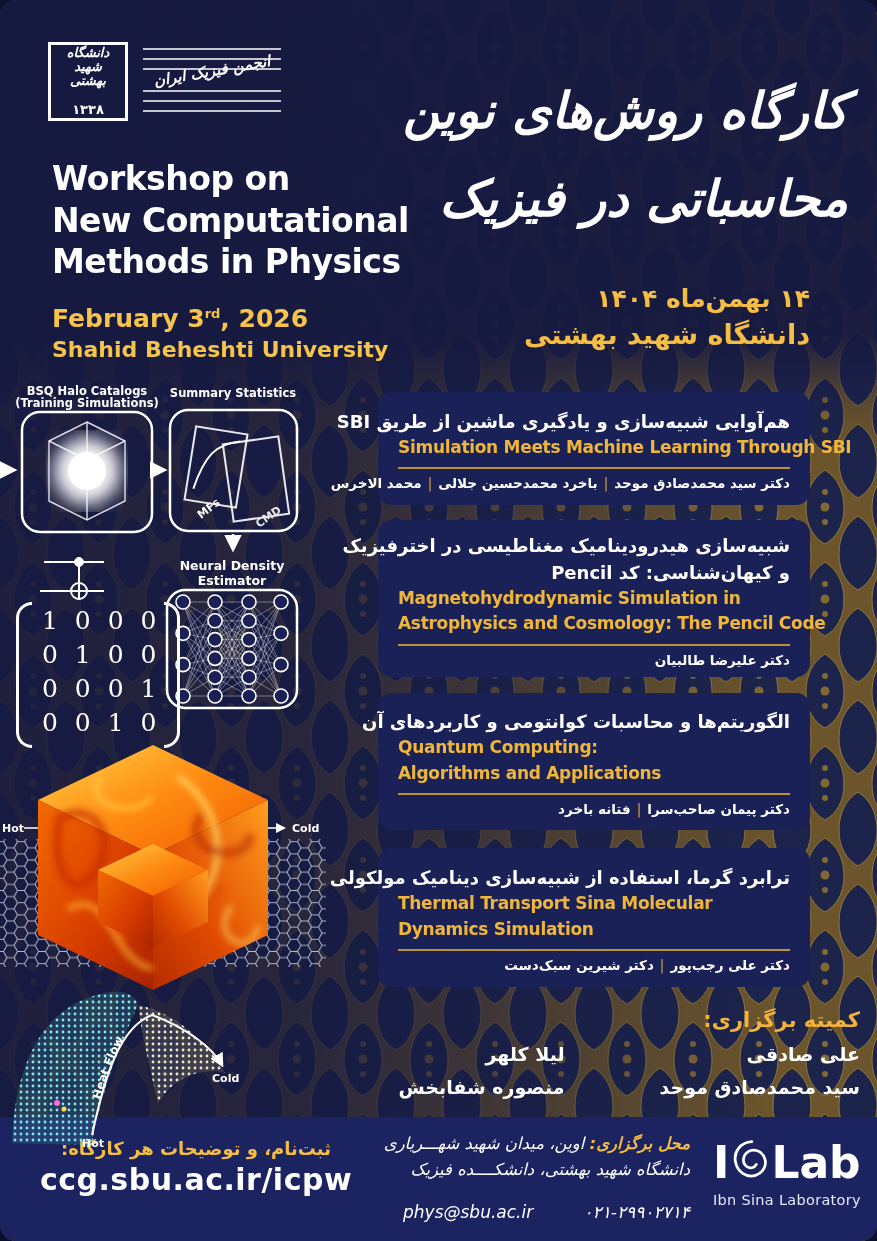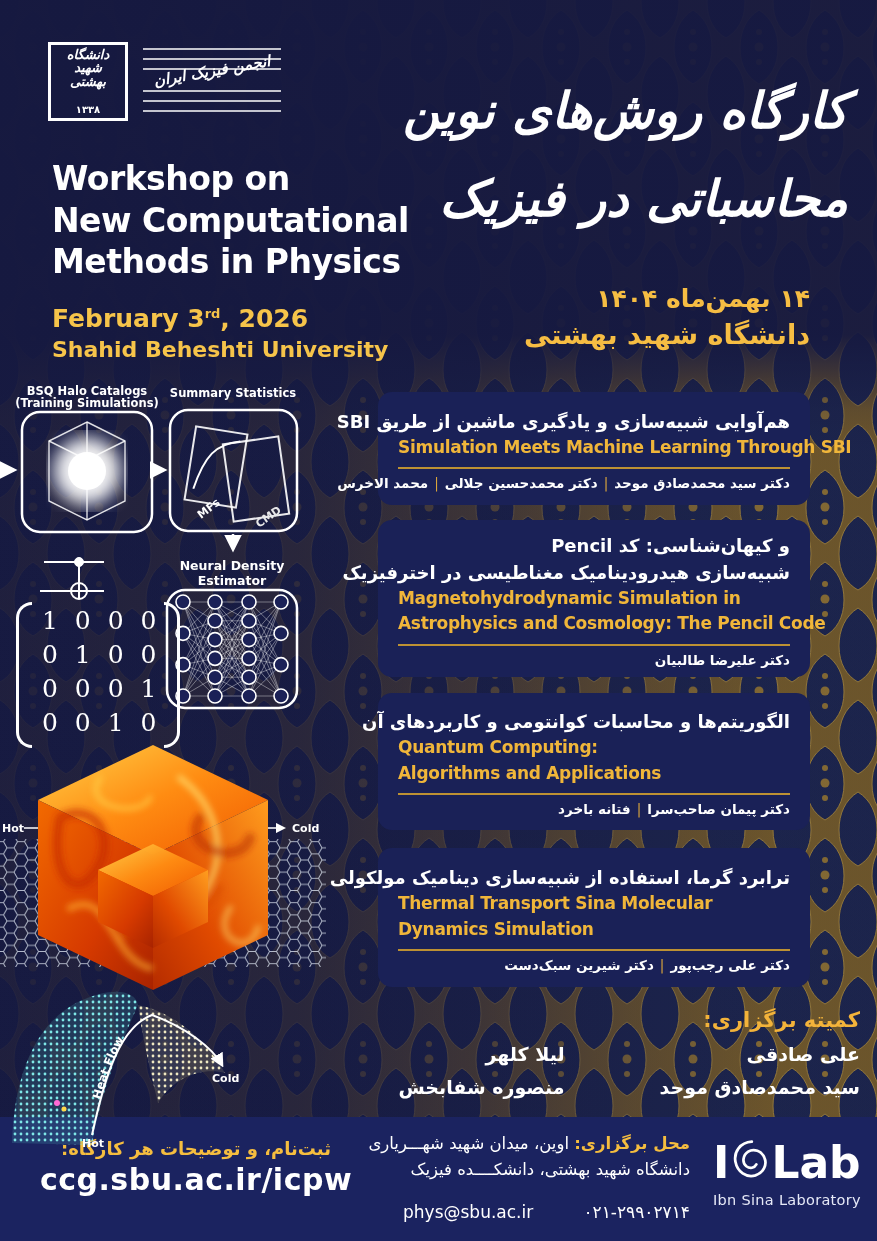--- a/index.html
+++ b/index.html
@@ -1,37 +1,37 @@
 <!DOCTYPE html>
 <html lang="fa"><head>
 <meta charset="utf-8">
 <style>
   html,body{margin:0;padding:0;background:#0d102c;}
   .poster{
     position:relative;width:877px;height:1241px;overflow:hidden;
-    background:#0369a1;font-family:"DejaVu Sans",sans-serif;
+    background:#0369a1;font-family:"DejaVu Sans",sans-serif;border-radius:17px;
     -webkit-font-smoothing:antialiased;
   }
   .abs{position:absolute;}
   svg text{font-family:"DejaVu Sans",sans-serif;}
 
   
   .bg-tiles{position:absolute;inset:0;z-index:0;}
   .bg-overlay{position:absolute;inset:0;z-index:1;
     background:
       linear-gradient(180deg, rgba(22,25,64,.95) 0%, rgba(22,25,64,.95) 27%, rgba(22,25,64,.30) 33%, rgba(22,25,64,.18) 36%, rgba(22,25,64,.18) 100%),
       linear-gradient(90deg, rgba(22,25,64,.90) 0%, rgba(22,25,64,.80) 34%, rgba(22,25,64,.58) 55%, rgba(22,25,64,.30) 72%, rgba(22,25,64,.10) 88%, rgba(22,25,64,.10) 100%);
   }
   .content{position:absolute;inset:0;z-index:3;}
 
   
   .sbu-logo{left:48px;top:42px;width:74px;height:73px;border:3px solid #fff;
     color:#fff;display:flex;flex-direction:column;align-items:center;justify-content:center;
     font-weight:bold;font-style:italic;font-size:13px;line-height:1.05;text-align:center;}
-  .sbu-logo .yr{font-size:10px;font-style:normal;margin-top:16px;letter-spacing:1px;}
+  .sbu-logo .yr{font-size:13px;font-style:normal;margin-top:16px;letter-spacing:1px;}
   .ips-logo{left:143px;top:40px;width:138px;height:80px;}
   .ips-logo .cal{position:absolute;left:0;top:22px;width:138px;text-align:center;color:#fff;
     font-size:15px;font-weight:bold;font-style:italic;transform:rotate(-10deg);direction:rtl;}
 
   .title-en{left:52px;top:158px;color:#fff;font-size:33px;font-weight:700;line-height:1.26;letter-spacing:-0.5px;}
   .date-en{left:52px;top:304px;color:#f6c44a;font-size:25px;font-weight:700;}
   .date-en sup{font-size:13px;}
   .univ-en{left:52px;top:337px;color:#f6c44a;font-size:22px;font-weight:700;}
 
   .title-fa{right:29px;top:68px;text-align:right;direction:rtl;color:#fff;
@@ -60,21 +60,21 @@
   
   .committee-heading{right:17px;top:1008px;direction:rtl;color:#f3b33a;font-size:21px;font-weight:700;}
   .committee-grid{right:17px;top:1043px;display:grid;grid-template-columns:auto auto;
     direction:rtl;column-gap:95px;row-gap:11px;color:#fff;font-size:19px;font-weight:700;text-align:right;}
 
   
   .footer-bar{left:0;top:1117px;width:877px;height:124px;background:#1b2360;z-index:2;position:absolute;}
   .f-register{left:20px;top:1138px;width:352px;text-align:center;}
   .f-register .lbl{color:#f5bd3f;font-size:18px;font-weight:700;direction:rtl;}
   .f-register .url{color:#fff;font-size:30px;font-weight:700;letter-spacing:.5px;margin-top:3px;}
-  .f-venue{right:187px;top:1131px;direction:rtl;text-align:right;color:#fff;font-size:16.5px;line-height:1.55;}
+  .f-venue{right:187px;top:1131px;direction:rtl;text-align:right;color:#fff;font-size:16.5px;line-height:1.55;font-style:italic;}
   .f-venue .lbl{color:#f5bd3f;font-weight:700;}
   .f-venue .row3{direction:ltr;display:flex;justify-content:space-between;width:287px;margin-top:17px;font-size:17px;gap:6px;}
   .f-islab{left:713px;top:1136px;color:#fff;}
   .f-islab .word{display:flex;align-items:center;font-size:44px;font-weight:700;line-height:1;}
   .f-islab .word .sp{margin:0 1px;}
   .f-islab .sub{font-size:14.5px;font-weight:400;color:#e6e9f7;margin-top:3px;letter-spacing:.3px;}
 </style>
 </head>
 <body>
 
@@ -389,27 +389,27 @@
       <text x="212" y="107" font-size="11" font-weight="bold" fill="#fff">Cold</text>
       <text x="82" y="172" font-size="11" font-weight="bold" fill="#fff">Hot</text>
       <circle cx="57" cy="128" r="3" fill="#ff6ad5"></circle>
       <circle cx="64" cy="134" r="2.5" fill="#ffd84a"></circle>
     </svg>
 
     <div class="abs card" style="top:392px;height:113px;">
       <div class="s-title-fa">هم‌آوایی شبیه‌سازی و یادگیری ماشین از طریق SBI</div>
       <div class="s-title-en">Simulation Meets Machine Learning Through SBI</div>
       <hr class="s-divider">
-      <div class="s-speakers"><span>دکتر سید محمدصادق موحد</span><span class="sep">|</span><span>دکتر محمدحسین جلالی</span><span class="sep">|</span><span>محمد الاخرس</span></div>
+      <div class="s-speakers"><span>دکتر سید محمدصادق موحد</span><span class="sep">|</span><span>باخرد محمدحسین جلالی</span><span class="sep">|</span><span>محمد الاخرس</span></div>
     </div>
 
     <div class="abs card" style="top:520px;height:157px;">
       <div class="s-title-fa">
+        <div>شبیه‌سازی هیدرودینامیک مغناطیسی در اخترفیزیک</div>
         <div>و کیهان‌شناسی: کد Pencil</div>
-        <div>شبیه‌سازی هیدرودینامیک مغناطیسی در اخترفیزیک</div>
       </div>
       <div class="s-title-en">
         <div>Magnetohydrodynamic Simulation in</div>
         <div>Astrophysics and Cosmology: The Pencil Code</div>
       </div>
       <hr class="s-divider">
       <div class="s-speakers"><span>دکتر علیرضا طالبیان</span></div>
     </div>
 
     <div class="abs card" style="top:693px;height:137px;">

